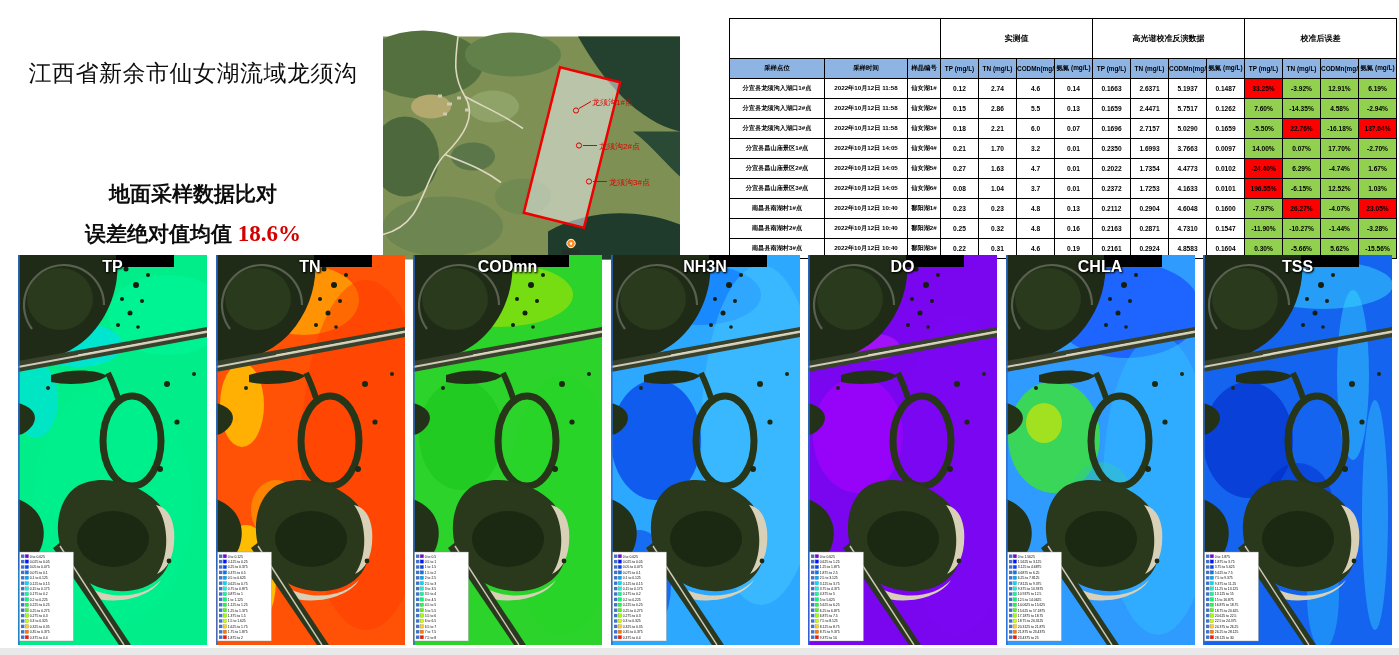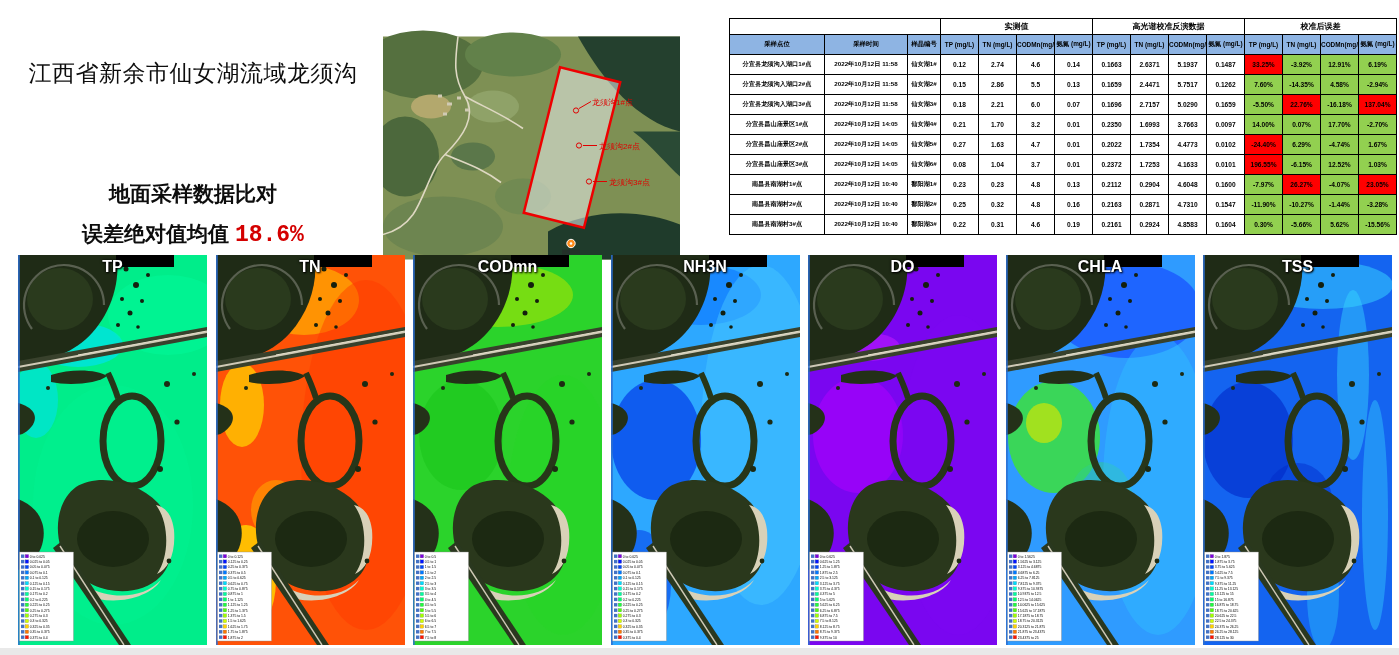--- a/index.html
+++ b/index.html
@@ -5,31 +5,31 @@
   html,body{margin:0;padding:0;}
   body{background:#ececec;font-family:"Liberation Sans",sans-serif;}
   .slide{position:relative;width:1399px;height:648px;background:#ffffff;overflow:hidden;}
   .footer-strip{position:absolute;left:0;top:648px;width:1399px;height:7px;background:#e9e9e9;}
 
   
   .title-block{position:absolute;left:12px;top:58px;width:362px;text-align:center;color:#0d0d0d;}
   .main-title{font-size:23px;font-weight:normal;letter-spacing:.5px;}
   .sub-title{margin-top:91px;font-size:21px;font-weight:bold;}
   .metric{margin-top:12px;font-size:21px;font-weight:bold;}
-  .metric .value{font-family:Liberation Mono, monospace;color:#d40000;font-size:23px;}
+  .metric .value{font-family:Liberation Serif, serif;color:#d40000;font-size:23px;}
 
   
   .satmap{position:absolute;left:383px;top:17px;width:297px;height:262px;}
   .satmap svg{display:block;width:100%;height:100%;}
 
   
   .cmp-table{position:absolute;left:729px;top:18px;width:667px;border-collapse:collapse;table-layout:fixed;}
   .cmp-table th,.cmp-table td{border:1px solid #000;text-align:center;vertical-align:middle;padding:0;
     font-weight:bold;color:#000;overflow:hidden;white-space:nowrap;}
-  .cmp-table thead tr.group-row{height:16px;}
+  .cmp-table thead tr.group-row{height:40px;}
   .cmp-table thead tr.group-row th{font-size:8px;background:#fff;}
   .cmp-table thead tr.param-row{height:20px;}
   .cmp-table thead tr.param-row th{font-size:6.4px;background:#8eb4e3;}
   .cmp-table tbody tr{height:20px;}
   .cmp-table tbody td{font-size:6.6px;background:#fff;}
   .cmp-table td.site{font-size:6.2px;}
   .cmp-table td.err-green{background:#92d050;}
   .cmp-table td.err-red{background:#ff0000;}
 
   

